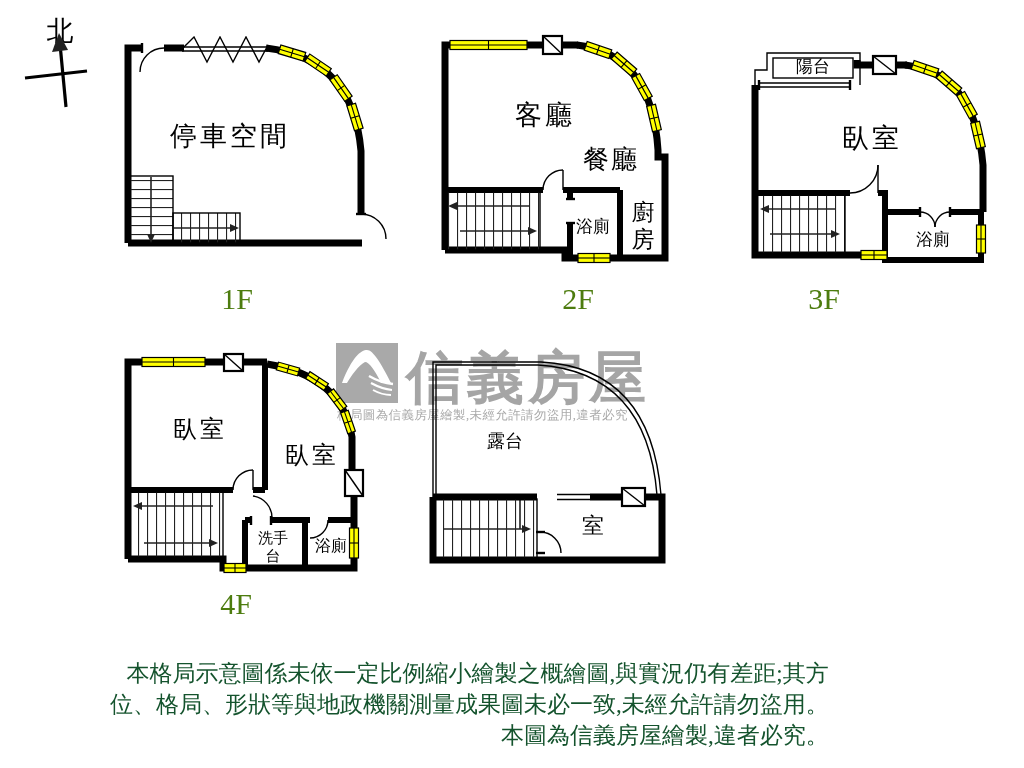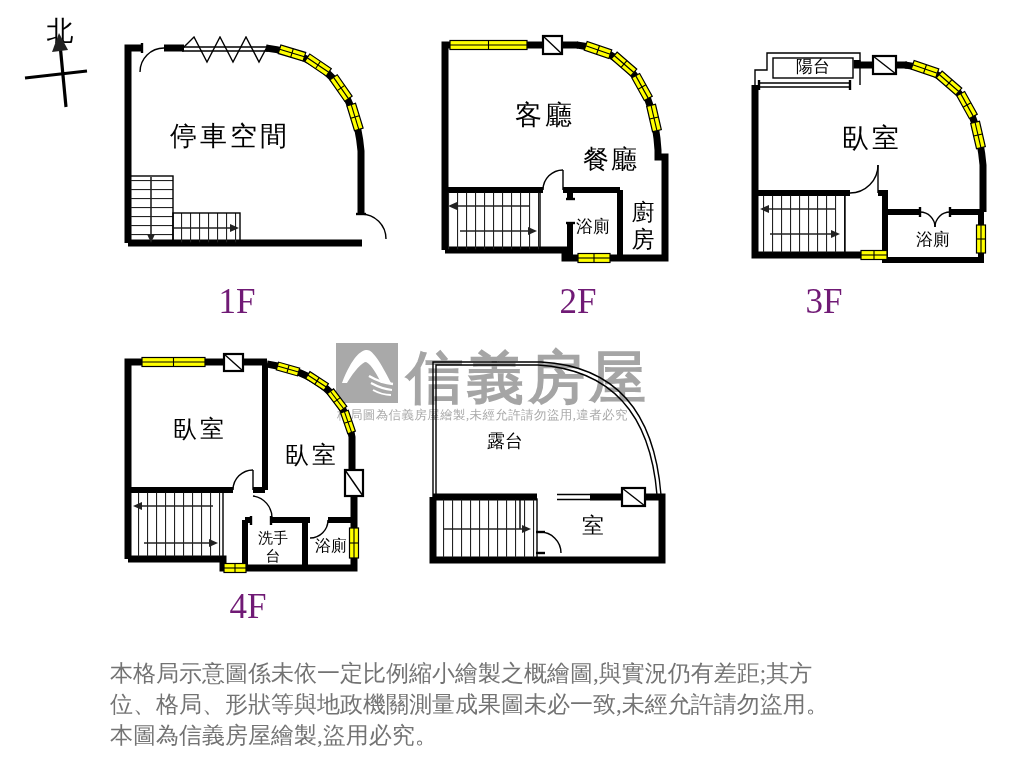--- a/index.html
+++ b/index.html
@@ -12,26 +12,26 @@
   .iw{stroke:#000;stroke-width:6;fill:none;}
   .thin{stroke:#000;stroke-width:1.4;fill:none;}
   .thin2{stroke:#000;stroke-width:2.4;fill:none;}
   .win{fill:#ffff00;stroke:#000;stroke-width:1.2;}
   .winl{stroke:#000;stroke-width:1.1;}
   .stairv{fill:url(#tv);stroke:#000;stroke-width:1.4;}
   .stairh{fill:url(#th);stroke:#000;stroke-width:1.4;}
   .arrow{stroke:#222;stroke-width:1.6;fill:none;}
   .ah{fill:#222;stroke:none;}
   .wbox{fill:#fff;stroke:#000;stroke-width:2.2;}
-  .floor-label{position:absolute;transform:translateX(-50%);font-size:35px;color:#701a75;white-space:nowrap;z-index:3;}
+  .floor-label{position:absolute;transform:translateX(-50%);font-size:30px;color:#4d7c0f;white-space:nowrap;z-index:3;}
   #brand-text{position:absolute;left:406px;top:340px;font-size:57px;font-weight:600;color:#a5a5a5;
               letter-spacing:4px;z-index:0;white-space:nowrap;}
   #brand-notice{position:absolute;left:337px;top:407px;font-size:12.5px;color:#a9a9a9;
               letter-spacing:0.4px;z-index:0;white-space:nowrap;}
-  #disclaimer{position:absolute;left:110px;top:658px;font-size:23px;line-height:31px;color:#737373;z-index:2;}
+  #disclaimer{position:absolute;left:110px;top:658px;font-size:23px;line-height:31px;color:#14532d;z-index:2;text-align:right;}
   .plan{z-index:2;}
 </style>
 </head>
 <body>
 
 <div id="canvas">
 
   <svg width="0" height="0" class="abs">
     <defs>
       <pattern id="tv" width="9" height="8" patternUnits="userSpaceOnUse">
@@ -289,21 +289,21 @@
     <line class="arrow" x1="93" y1="154" x2="22" y2="154"></line>
     <polygon class="ah" points="13,154 22,150 22,158"></polygon>
     <line class="arrow" x1="24" y1="191" x2="89" y2="191"></line>
     <polygon class="ah" points="98,191 89,187 89,195"></polygon>
     <text x="80" y="85" font-size="24" text-anchor="middle" letter-spacing="3">臥室</text>
     <text x="192" y="111" font-size="24" text-anchor="middle" letter-spacing="3">臥室</text>
     <text x="153" y="191" font-size="15" text-anchor="middle">洗手</text>
     <text x="153" y="209" font-size="15" text-anchor="middle">台</text>
     <text x="211" y="199" font-size="16" text-anchor="middle">浴廁</text>
   </svg>
-  <div class="floor-label" style="left:248px;top:587px">4F</div>
+  <div class="floor-label" style="left:236px;top:587px">4F</div>
 
   <svg class="abs plan" style="left:425px;top:355px" width="255" height="218" viewBox="0 0 255 218">
     <path class="thin" d="M8,142 V7 H116"></path>
     <path class="thin" d="M11,142 V10 H113"></path>
     <path class="thin" d="M116,7 Q226,13 236,140"></path>
     <path class="thin" d="M113,10 Q222,17 232,140"></path>
     <path class="wall" d="M8,142 H112"></path>
     <line class="thin" x1="132" y1="139.5" x2="165" y2="139.5"></line>
     <line class="thin" x1="132" y1="144.5" x2="165" y2="144.5"></line>
     <path class="wall" d="M165,142 H197"></path>
@@ -317,16 +317,16 @@
     <path class="thin" d="M115,177 A21,21 0 0 1 136,198"></path>
     <line class="thin2" x1="111" y1="177" x2="120" y2="177"></line>
     <line class="thin2" x1="111" y1="198" x2="120" y2="198"></line>
     <text x="80" y="92" font-size="18" text-anchor="middle">露台</text>
     <text x="168" y="178" font-size="22" text-anchor="middle">室</text>
   </svg>
 
   <div id="disclaimer">
     <div>本格局示意圖係未依一定比例縮小繪製之概繪圖,與實況仍有差距;其方</div>
     <div>位、格局、形狀等與地政機關測量成果圖未必一致,未經允許請勿盜用。</div>
-    <div>本圖為信義房屋繪製,盜用必究。</div>
+    <div>本圖為信義房屋繪製,違者必究。</div>
   </div>
 
 </div>
 
 </body></html>

